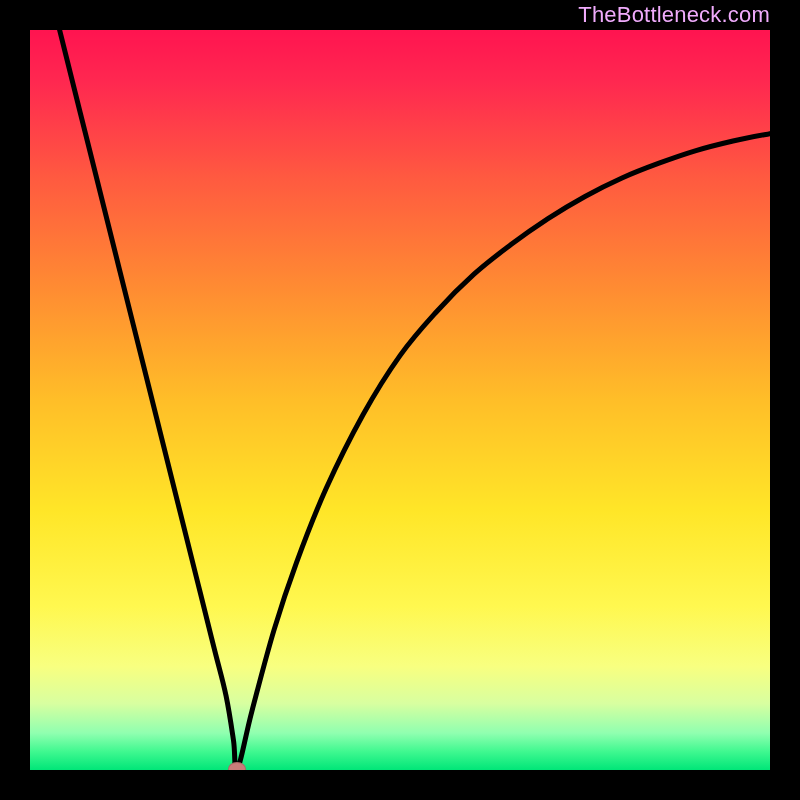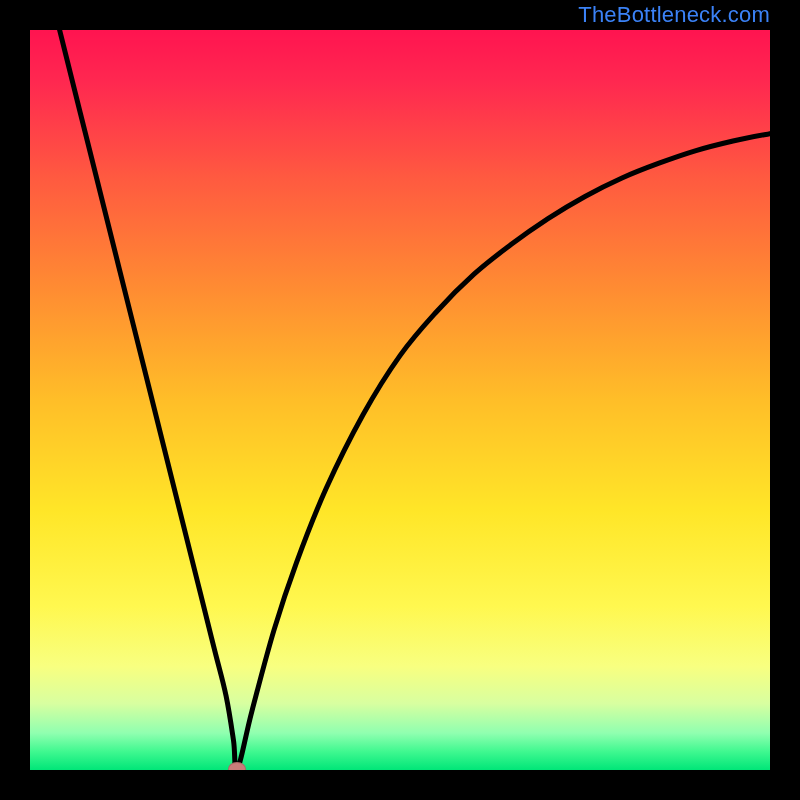--- a/index.html
+++ b/index.html
@@ -20,21 +20,21 @@
     overflow: hidden;
   }
   .gradient {
     position: absolute;
     inset: 0;
   }
   .watermark {
     position: absolute;
     top: 2px;
     right: 30px;
-    color: #3b82f6;
+    color: #f0abfc;
     font-size: 22px;
     letter-spacing: 0.2px;
     z-index: 10;
     font-weight: 500;
   }
   svg.curve {
     position: absolute;
     inset: 0;
     width: 740px;
     height: 740px;

